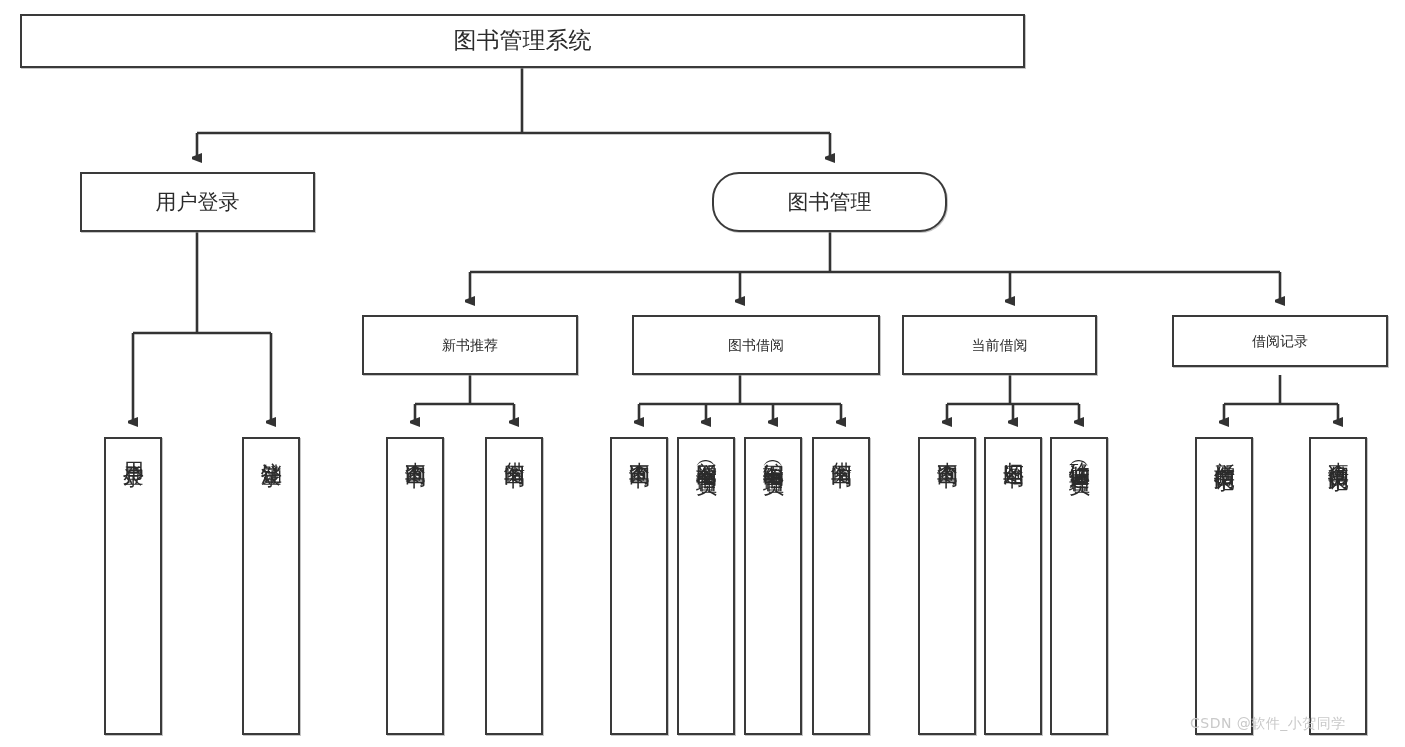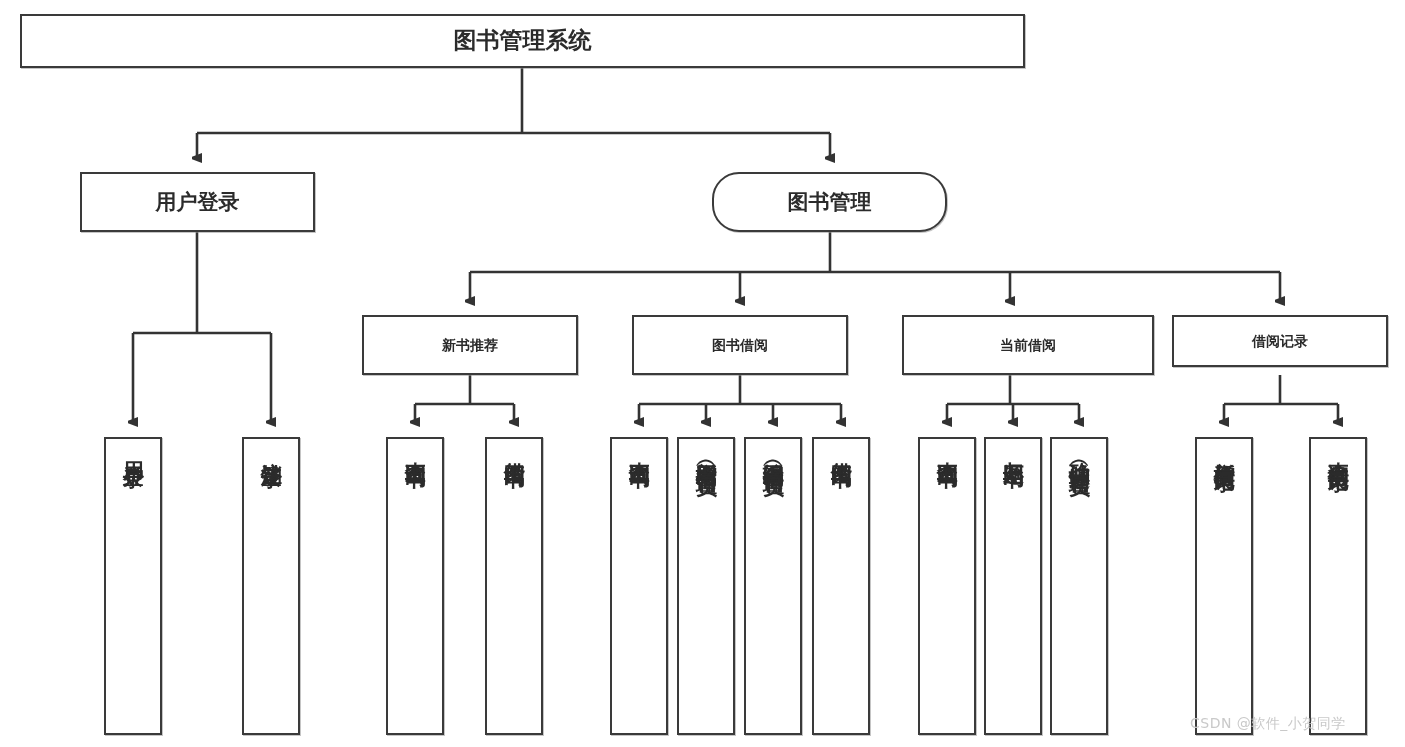--- a/index.html
+++ b/index.html
@@ -24,21 +24,20 @@
   .node{
     position:absolute;
     box-sizing:border-box;
     background:#ffffff;
     border:2px solid #3a3a3a;
     display:flex;
     align-items:center;
     justify-content:center;
     color:#2b2b2b;
     box-shadow:1px 1px 0 rgba(150,150,150,.55);
-    font-weight:bold;
   }
   .node-label{
     color:#2b2b2b;
     line-height:1.18;
     text-align:center;
     white-space:nowrap;
   }
   .node.root{ }
   .node.root .node-label{ font-size:23px; }
   .node.mid .node-label{ font-size:21px; }
@@ -128,24 +127,24 @@
   <div class="node mid" style="left:80px; top:172px; width:235px; height:60px;">
     <span class="node-label">用户登录</span>
   </div>
   <div class="node mid" style="left:712px; top:172px; width:235px; height:60px;border-radius:27px;">
     <span class="node-label">图书管理</span>
   </div>
 
   <div class="node group" style="left:362px; top:315px; width:216px; height:60px;">
     <span class="node-label">新书推荐</span>
   </div>
-  <div class="node group" style="left:632px; top:315px; width:216px; height:60px;">
+  <div class="node group" style="left:632px; top:315px; width:248px; height:60px;">
     <span class="node-label">图书借阅</span>
   </div>
-  <div class="node group" style="left:902px; top:315px; width:252px; height:60px;">
+  <div class="node group" style="left:902px; top:315px; width:195px; height:60px;">
     <span class="node-label">当前借阅</span>
   </div>
   <div class="node group" style="left:1172px; top:315px; width:216px; height:52px;">
     <span class="node-label">借阅记录</span>
   </div>
 
   <div class="node leaf" style="left:104px; top:437px; width:58px; height:298px;">
     <span class="node-label">用户登录</span>
   </div>
   <div class="node leaf" style="left:242px; top:437px; width:58px; height:298px;">

